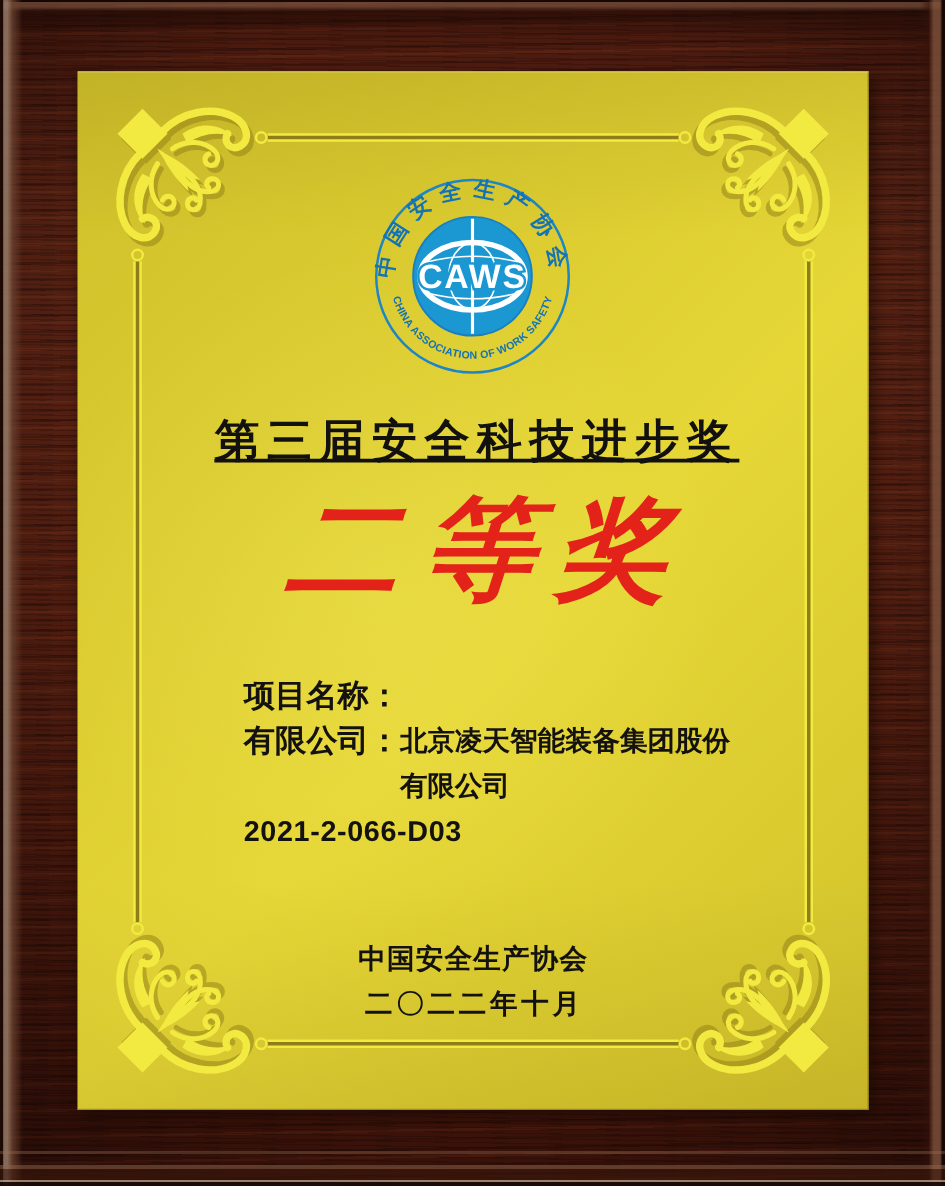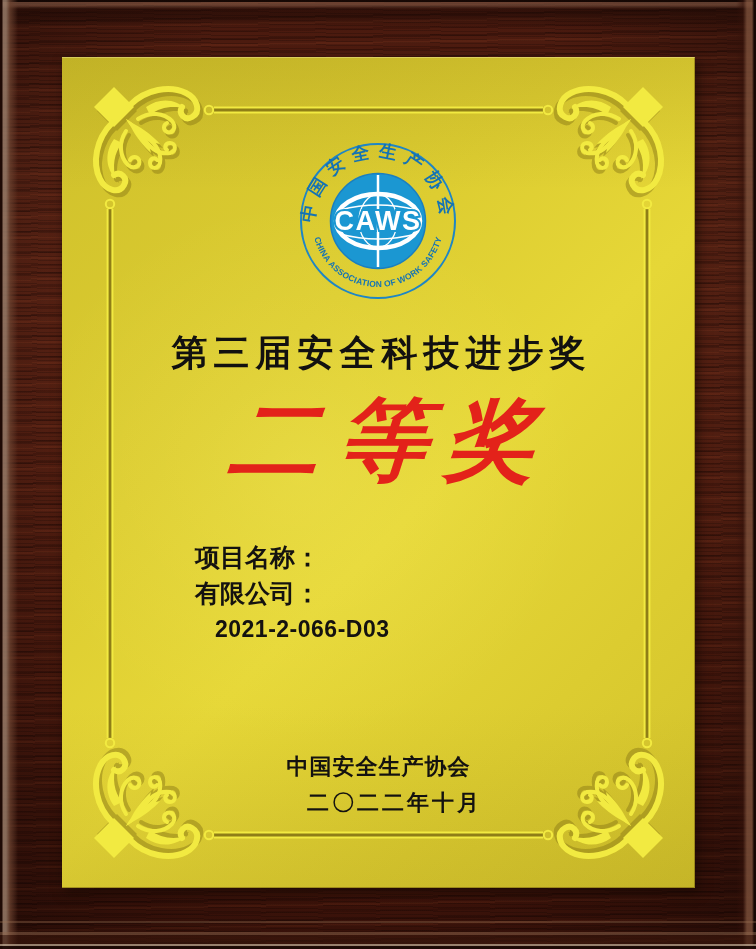--- a/index.html
+++ b/index.html
@@ -37,34 +37,34 @@
       linear-gradient(180deg, rgba(110,92,10,.14) 0%, rgba(0,0,0,0) 16%, rgba(0,0,0,0) 78%, rgba(110,92,10,.13) 100%),
       linear-gradient(135deg,#cfc02b 0%,#ddcd31 35%,#e6d737 55%,#dccc30 78%,#d2c22c 100%);
     box-shadow:3px 5px 11px rgba(22,7,3,.65), inset 0 1px 0 rgba(255,250,190,.35),
       inset -1px -1px 0 rgba(100,80,12,.45);}
   .deco{position:absolute;inset:0;}
 
   
   .logo{position:absolute;left:226px;top:74px;width:180px;height:180px;}
   .cert-title{position:absolute;left:0;top:272px;width:100%;text-align:center;
     font-size:36px;font-weight:900;color:#121110;letter-spacing:6px;padding-left:6px;
-    box-sizing:border-box;white-space:nowrap;}
+    box-sizing:border-box;white-space:nowrap;text-decoration:underline;}
   .prize{position:absolute;left:0;top:334px;width:100%;text-align:center;
     font-family:"DejaVu Serif","Liberation Serif",serif;
     font-size:90px;line-height:1.08;font-weight:900;font-style:italic;
     letter-spacing:18px;padding-left:26px;box-sizing:border-box;
     transform:skewX(-4deg);white-space:nowrap;}
   .info{position:absolute;left:133px;top:482px;width:480px;color:#141210;}
   .info-row{display:flex;align-items:flex-start;}
   .info-label{flex:0 0 107px;font-size:25px;font-weight:700;line-height:36px;white-space:nowrap;}
   .info-value{font-size:22px;font-weight:700;line-height:36px;white-space:nowrap;}
-  .info-value.num{font-size:23px;letter-spacing:.5px;margin-left:20px;}
+  .info-value.num{font-size:23px;letter-spacing:.5px;}
   .footer-org{position:absolute;left:0;top:695px;width:100%;text-align:center;
     font-size:22px;font-weight:700;color:#141210;letter-spacing:1px;}
-  .footer-date{position:absolute;left:16px;top:731px;width:100%;text-align:center;
+  .footer-date{position:absolute;left:1px;top:731px;width:100%;text-align:center;
     font-size:22px;font-weight:700;color:#141210;letter-spacing:3px;}
 </style>
 </head>
 <body>
 
 <div class="stage">
   <div class="frame">
     <div class="bevel bevel-top"></div>
     <div class="bevel bevel-left"></div>
     <div class="bevel bevel-right"></div>
@@ -144,20 +144,24 @@
     <div class="cert-title">第三届安全科技进步奖</div>
 
     <div class="prize" style="color:#e3221a">二等奖</div>
 
     <div class="info">
       <div class="info-row">
         <div class="info-label">项目名称：</div>
       </div>
       <div class="info-row">
         <div class="info-label">有限公司：</div>
+        <div>
+          <div class="info-value">北京凌天智能装备集团股份</div>
+          <div class="info-value">有限公司</div>
+        </div>
       </div>
       <div class="info-row">
         <div>
           <div class="info-value num">2021-2-066-D03</div>
         </div>
       </div>
     </div>
 
     <div class="footer-org">中国安全生产协会</div>
     <div class="footer-date">二〇二二年十月</div>

